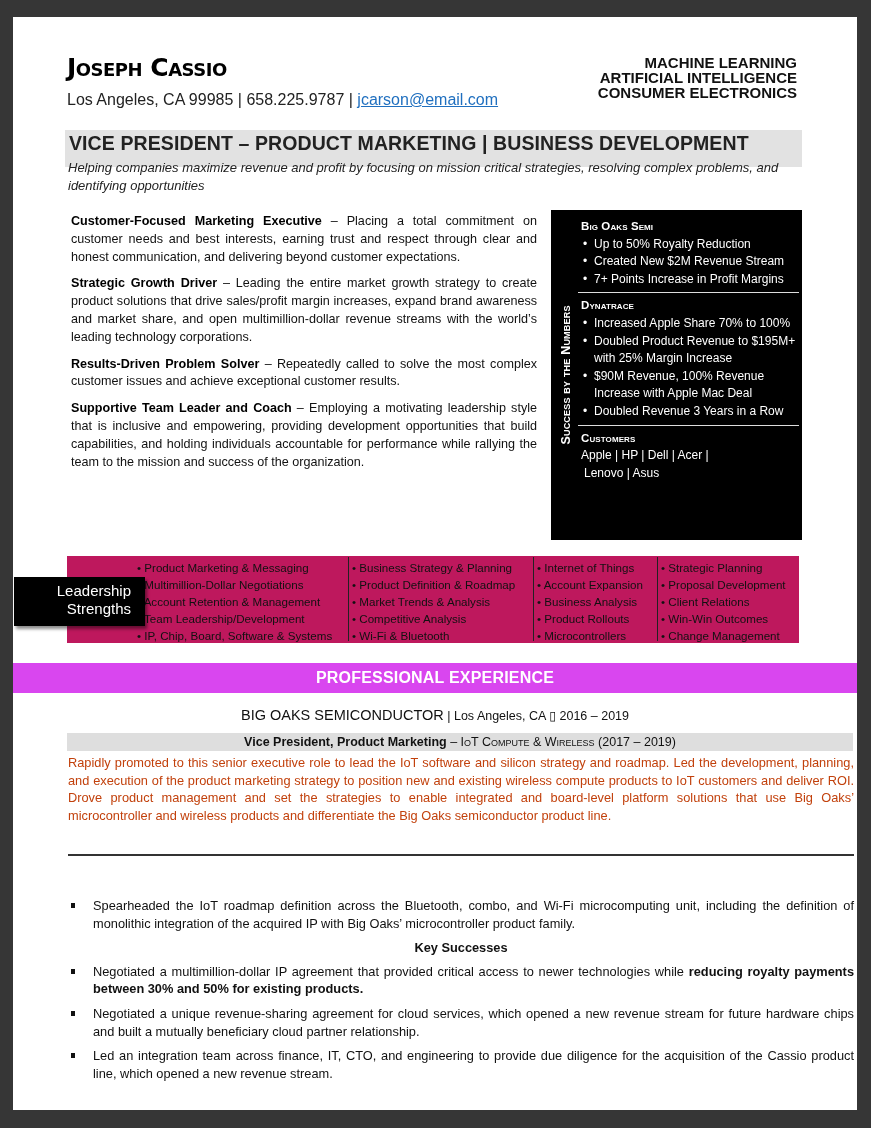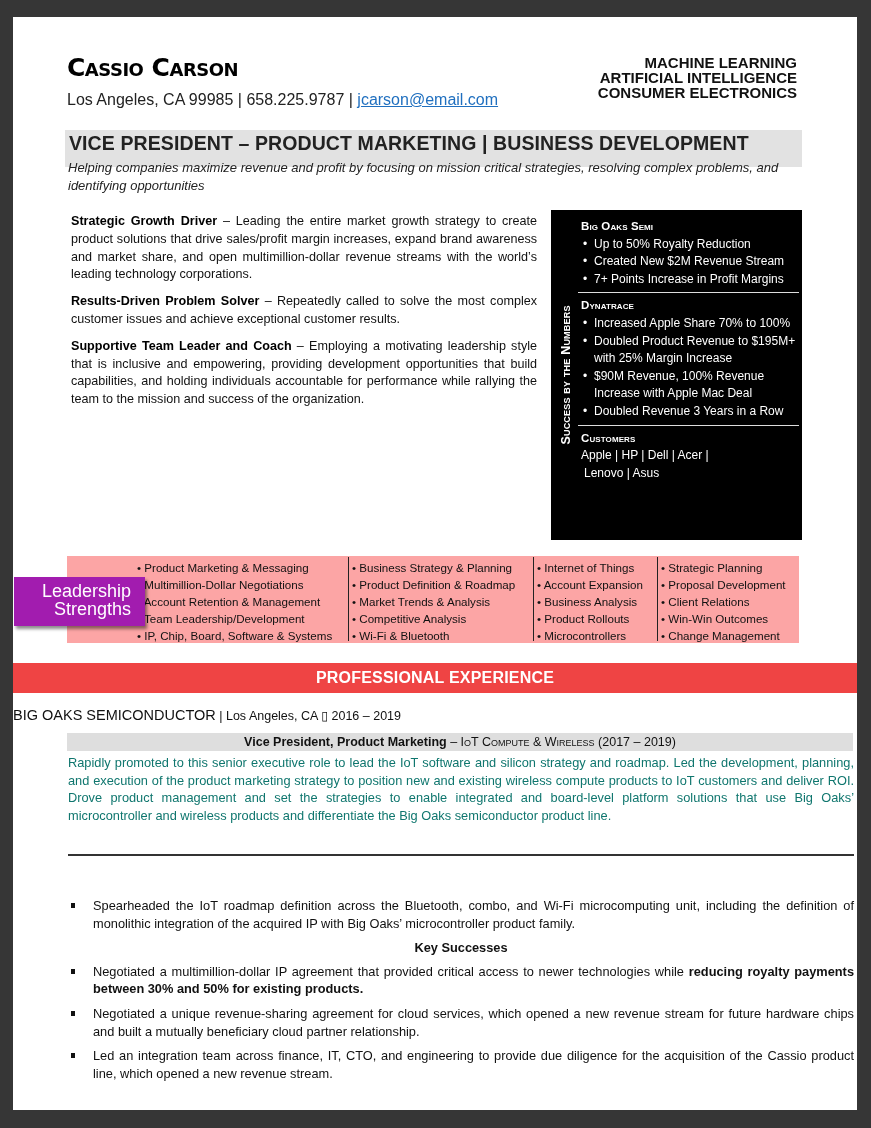--- a/index.html
+++ b/index.html
@@ -21,61 +21,62 @@
   .numbers { left:538px; top:193px; width:251px; height:330px; background:#000; color:#fff; }
   .vert { position:absolute; left:3px; top:0; width:24px; height:330px; }
   .vert span { position:absolute; left:50%; top:50%; transform:translate(-50%,-50%) rotate(-90deg);
                white-space:nowrap; font-weight:bold; font-size:12.5px; font-variant:small-caps; letter-spacing:0.2px; }
   .num-body { position:absolute; left:30px; top:7px; width:218px; font-size:12px; line-height:17.6px; }
   .num-head { font-weight:bold; font-variant:small-caps; font-size:11.5px; letter-spacing:0.1px; margin-top:1px; }
   .num-body ul { margin:0; padding:0 0 0 0; list-style:none; }
   .num-body li { position:relative; padding-left:13px; }
   .num-body li::before { content:"•"; position:absolute; left:2px; top:0; }
   .num-sep { height:1px; background:#ddd; margin:4px 0 4px -3px; }
-  .strengths { left:54px; top:539px; width:732px; height:87px; background:#fca5a5; }
+  .strengths { left:54px; top:539px; width:732px; height:87px; background:#be185d; }
   .str-col { position:absolute; top:3px; font-size:11.6px; line-height:17px; color:#111; white-space:nowrap; }
   .str-div { position:absolute; top:1px; width:1px; height:84px; background:#222; }
-  .badge { left:1px; top:560px; width:131px; height:49px; background:#a21caf; color:#fff; text-align:right;
-           font-size:18px; line-height:18px; box-shadow:2px 3px 3px rgba(0,0,0,0.45); }
+  .badge { left:1px; top:560px; width:131px; height:49px; background:#000000; color:#fff; text-align:right;
+           font-size:15px; line-height:18px; box-shadow:2px 3px 3px rgba(0,0,0,0.45); }
   .badge span { display:block; padding:5px 14px 0 0; }
-  .pebar { left:0; top:646px; width:844px; height:30px; background:#ef4444; color:#fff; text-align:center;
+  .pebar { left:0; top:646px; width:844px; height:30px; background:#d946ef; color:#fff; text-align:center;
            font-weight:bold; font-size:16px; line-height:30px; letter-spacing:0.2px; }
-  .company { left:0; top:690px; width:844px; text-align:left; font-size:14.5px; color:#111; }
+  .company { left:0; top:690px; width:844px; text-align:center; font-size:14.5px; color:#111; }
   .company small { font-size:12.5px; }
   .rolebar { left:54px; top:716px; width:786px; height:18px; background:#dedede; text-align:center;
              font-size:12.5px; line-height:18px; color:#111; }
   .rolebar .sc { font-variant:small-caps; }
-  .desc { left:55px; top:737px; width:786px; font-size:12.8px; line-height:17.6px; text-align:justify; color:#0f766e; }
+  .desc { left:55px; top:737px; width:786px; font-size:12.8px; line-height:17.6px; text-align:justify; color:#c2410c; }
   .rule { left:55px; top:837px; width:786px; height:2px; background:#333; }
   .bullets { left:55px; top:843px; width:786px; font-size:12.8px; line-height:17.6px; color:#111;margin-top:37px; }
   .bullets .item { position:relative; padding-left:25px; text-align:justify; margin-bottom:7px; }
   .bullets .item::before { content:""; position:absolute; left:3px; top:6px; width:4px; height:5px; background:#111; }
   .ks { text-align:center; font-weight:bold; margin:6px 0 6px 0; }
 </style>
 </head>
 <body>
 
 <div class="page">
 
-  <div class="abs name">Cassio Carson</div>
+  <div class="abs name">Joseph Cassio</div>
   <div class="abs contact">
     <span>Los Angeles, CA 99985 | 658.225.9787 | </span><a>jcarson@email.com</a>
   </div>
   <div class="abs keywords">
     <div>MACHINE LEARNING</div>
     <div>ARTIFICIAL INTELLIGENCE</div>
     <div>CONSUMER ELECTRONICS</div>
   </div>
 
   <div class="abs titlebar">
     <span>VICE PRESIDENT – PRODUCT MARKETING | BUSINESS DEVELOPMENT</span>
   </div>
   <div class="abs tagline">Helping companies maximize revenue and profit by focusing on mission critical strategies, resolving complex problems, and identifying opportunities</div>
 
   <div class="abs summary">
+    <p><b>Customer-Focused Marketing Executive</b><span> – Placing a total commitment on customer needs and best interests, earning trust and respect through clear and honest communication, and delivering beyond customer expectations.</span></p>
     <p><b>Strategic Growth Driver</b><span> – Leading the entire market growth strategy to create product solutions that drive sales/profit margin increases, expand brand awareness and market share, and open multimillion-dollar revenue streams with the world’s leading technology corporations.</span></p>
     <p><b>Results-Driven Problem Solver</b><span> – Repeatedly called to solve the most complex customer issues and achieve exceptional customer results.</span></p>
     <p><b>Supportive Team Leader and Coach</b><span> – Employing a motivating leadership style that is inclusive and empowering, providing development opportunities that build capabilities, and holding individuals accountable for performance while rallying the team to the mission and success of the organization.</span></p>
   </div>
 
   <div class="abs numbers">
     <div class="vert">
         <span>Success by the Numbers</span>
       </div>
     <div class="num-body">

